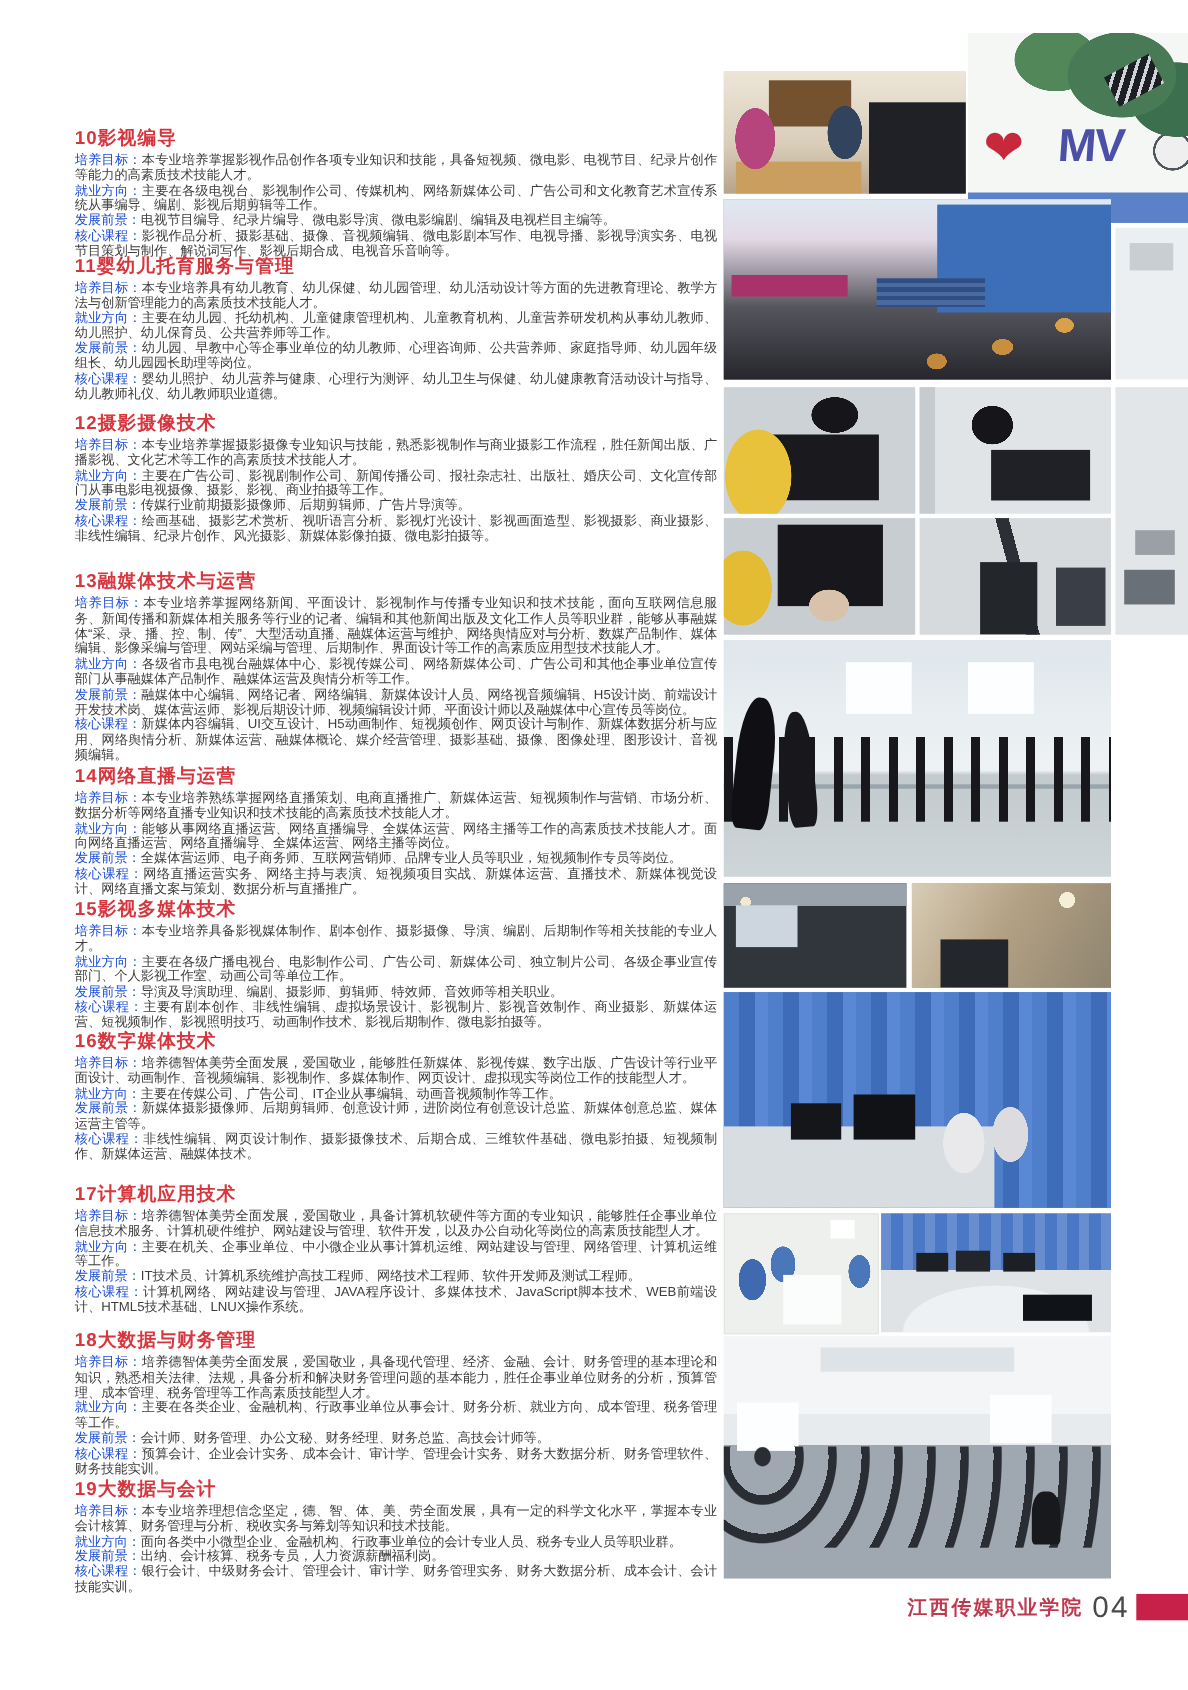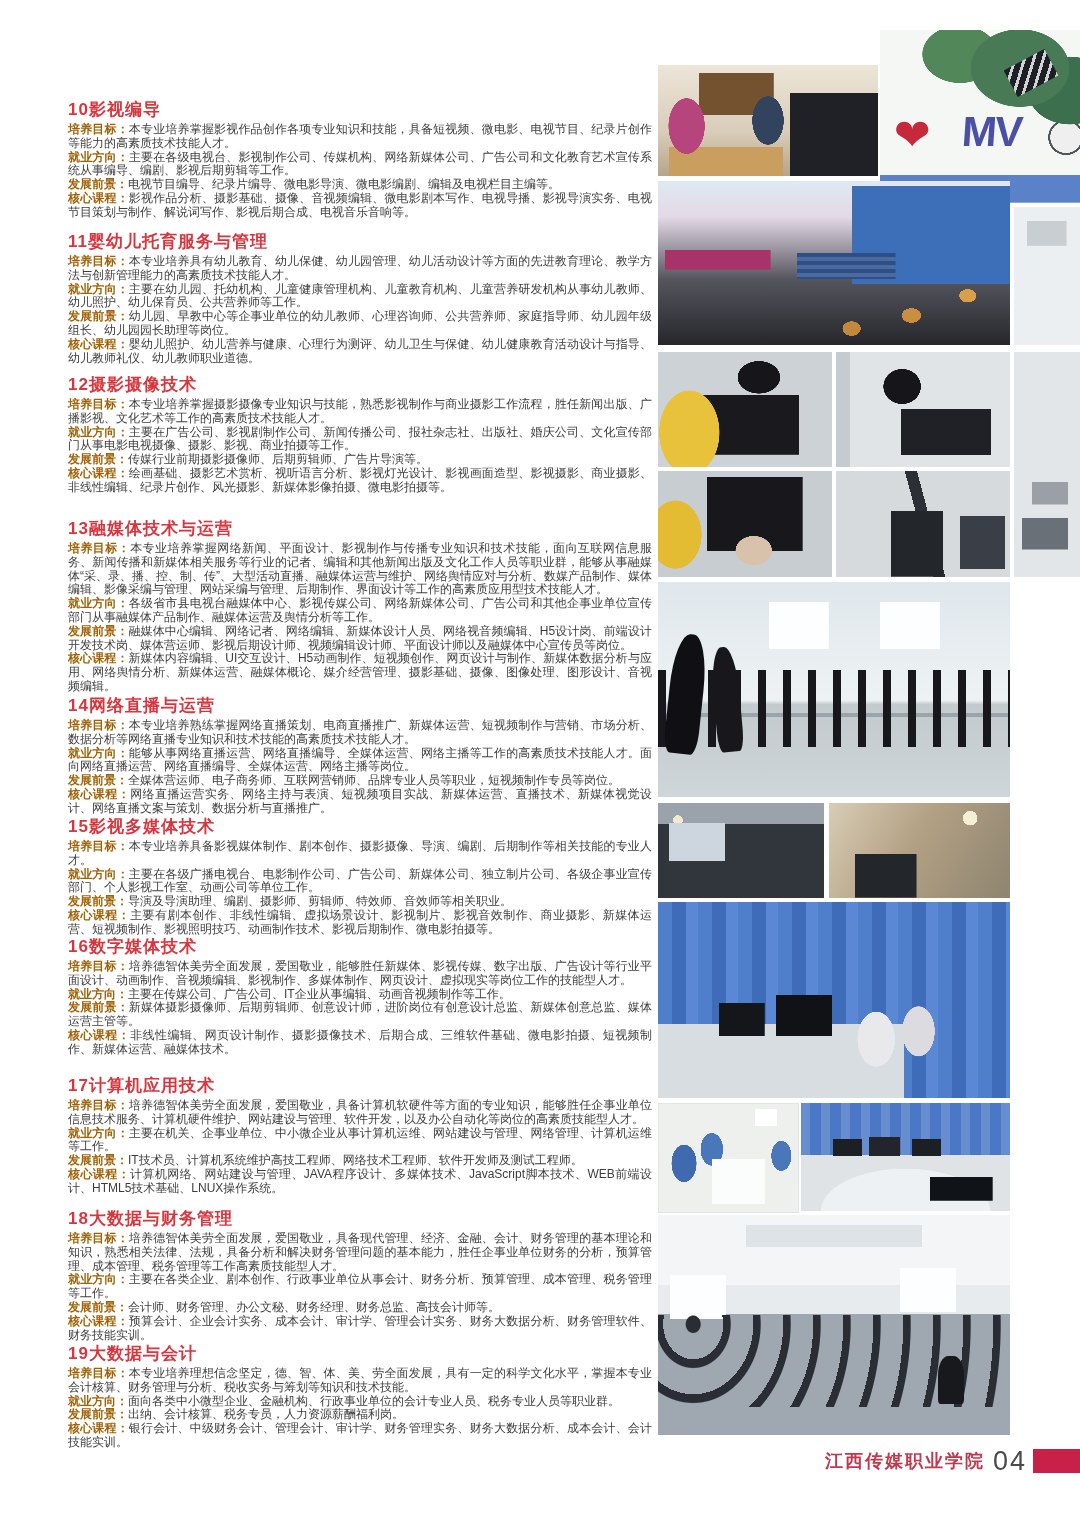--- a/index.html
+++ b/index.html
@@ -8,21 +8,21 @@
     font-family:"Liberation Sans","DejaVu Sans",sans-serif;overflow:hidden;
   }
   
   #text-col{position:absolute;left:68px;top:0;width:584px;height:1536px;}
   .sec{position:absolute;left:0;width:584px;}
   .sec-title{
     margin:0 0 3px 0;font-size:17px;line-height:20px;font-weight:bold;
     color:#d8363e;letter-spacing:1px;
   }
   .field{margin:0;font-size:12px;line-height:13.8px;color:#3d3d3d;text-align:justify;}
-  .lbl{color:#a16207;font-weight:bold;}
+  .lbl{color:#1d4ed8;}
   .txt{color:#3d3d3d;}
   
   #photos{position:absolute;left:658px;top:0;width:422px;height:1536px;}
   .ph{position:absolute;background-repeat:no-repeat;overflow:hidden;}
   .ph-interview{left:0;top:65px;width:220px;height:111px;
     background-color:#d9cdbb;
     background-image:
       radial-gradient(30px 46px at 13% 55%, #b5457c 0 60%, rgba(0,0,0,0) 61%),
       radial-gradient(26px 40px at 50% 50%, #32445d 0 60%, rgba(0,0,0,0) 61%),
       linear-gradient(#74512f,#74512f),
@@ -158,21 +158,21 @@
   #footer{position:absolute;left:520px;top:1446px;width:560px;height:30px;
     display:flex;align-items:center;justify-content:flex-end;}
   #footer-school{color:#bf3a50;font-size:18px;font-weight:bold;letter-spacing:2px;font-family:Liberation Serif, serif;}
   #footer-page{color:#4a4a4a;font-size:27px;letter-spacing:2px;margin-left:8px;text-align:right;}
   #footer-block{width:47px;height:24px;background:#c7214a;margin-left:6px;}
 </style>
 </head>
 <body>
 
 <div id="text-col">
-    <section class="sec" style="top: 100px;">
+    <section class="sec" style="top: 116px;">
       <h2 class="sec-title">10影视编导</h2>
       <p class="field"><span class="lbl">培养目标：</span><span class="txt">本专业培养掌握影视作品创作各项专业知识和技能，具备短视频、微电影、电视节目、纪录片创作等能力的高素质技术技能人才。</span></p>
       <p class="field"><span class="lbl">就业方向：</span><span class="txt">主要在各级电视台、影视制作公司、传媒机构、网络新媒体公司、广告公司和文化教育艺术宣传系统从事编导、编剧、影视后期剪辑等工作。</span></p>
       <p class="field"><span class="lbl">发展前景：</span><span class="txt">电视节目编导、纪录片编导、微电影导演、微电影编剧、编辑及电视栏目主编等。</span></p>
       <p class="field"><span class="lbl">核心课程：</span><span class="txt">影视作品分析、摄影基础、摄像、音视频编辑、微电影剧本写作、电视导播、影视导演实务、电视节目策划与制作、解说词写作、影视后期合成、电视音乐音响等。</span></p>
     </section>
     <section class="sec" style="top: 232px;">
       <h2 class="sec-title">11婴幼儿托育服务与管理</h2>
       <p class="field"><span class="lbl">培养目标：</span><span class="txt">本专业培养具有幼儿教育、幼儿保健、幼儿园管理、幼儿活动设计等方面的先进教育理论、教学方法与创新管理能力的高素质技术技能人才。</span></p>
       <p class="field"><span class="lbl">就业方向：</span><span class="txt">主要在幼儿园、托幼机构、儿童健康管理机构、儿童教育机构、儿童营养研发机构从事幼儿教师、幼儿照护、幼儿保育员、公共营养师等工作。</span></p>
@@ -217,21 +217,21 @@
     <section class="sec" style="top: 1076px;">
       <h2 class="sec-title">17计算机应用技术</h2>
       <p class="field"><span class="lbl">培养目标：</span><span class="txt">培养德智体美劳全面发展，爱国敬业，具备计算机软硬件等方面的专业知识，能够胜任企事业单位信息技术服务、计算机硬件维护、网站建设与管理、软件开发，以及办公自动化等岗位的高素质技能型人才。</span></p>
       <p class="field"><span class="lbl">就业方向：</span><span class="txt">主要在机关、企事业单位、中小微企业从事计算机运维、网站建设与管理、网络管理、计算机运维等工作。</span></p>
       <p class="field"><span class="lbl">发展前景：</span><span class="txt">IT技术员、计算机系统维护高技工程师、网络技术工程师、软件开发师及测试工程师。</span></p>
       <p class="field"><span class="lbl">核心课程：</span><span class="txt">计算机网络、网站建设与管理、JAVA程序设计、多媒体技术、JavaScript脚本技术、WEB前端设计、HTML5技术基础、LNUX操作系统。</span></p>
     </section>
     <section class="sec" style="top: 1209px;">
       <h2 class="sec-title">18大数据与财务管理</h2>
       <p class="field"><span class="lbl">培养目标：</span><span class="txt">培养德智体美劳全面发展，爱国敬业，具备现代管理、经济、金融、会计、财务管理的基本理论和知识，熟悉相关法律、法规，具备分析和解决财务管理问题的基本能力，胜任企事业单位财务的分析，预算管理、成本管理、税务管理等工作高素质技能型人才。</span></p>
-      <p class="field"><span class="lbl">就业方向：</span><span class="txt">主要在各类企业、剧本创作、行政事业单位从事会计、财务分析、预算管理、成本管理、税务管理等工作。</span></p>
+      <p class="field"><span class="lbl">就业方向：</span><span class="txt">主要在各类企业、金融机构、行政事业单位从事会计、财务分析、就业方向、成本管理、税务管理等工作。</span></p>
       <p class="field"><span class="lbl">发展前景：</span><span class="txt">会计师、财务管理、办公文秘、财务经理、财务总监、高技会计师等。</span></p>
       <p class="field"><span class="lbl">核心课程：</span><span class="txt">预算会计、企业会计实务、成本会计、审计学、管理会计实务、财务大数据分析、财务管理软件、财务技能实训。</span></p>
     </section>
     <section class="sec" style="top: 1344px;">
       <h2 class="sec-title">19大数据与会计</h2>
       <p class="field"><span class="lbl">培养目标：</span><span class="txt">本专业培养理想信念坚定，德、智、体、美、劳全面发展，具有一定的科学文化水平，掌握本专业会计核算、财务管理与分析、税收实务与筹划等知识和技术技能。</span></p>
       <p class="field"><span class="lbl">就业方向：</span><span class="txt">面向各类中小微型企业、金融机构、行政事业单位的会计专业人员、税务专业人员等职业群。</span></p>
       <p class="field"><span class="lbl">发展前景：</span><span class="txt">出纳、会计核算、税务专员，人力资源薪酬福利岗。</span></p>
       <p class="field"><span class="lbl">核心课程：</span><span class="txt">银行会计、中级财务会计、管理会计、审计学、财务管理实务、财务大数据分析、成本会计、会计技能实训。</span></p>
     </section>

